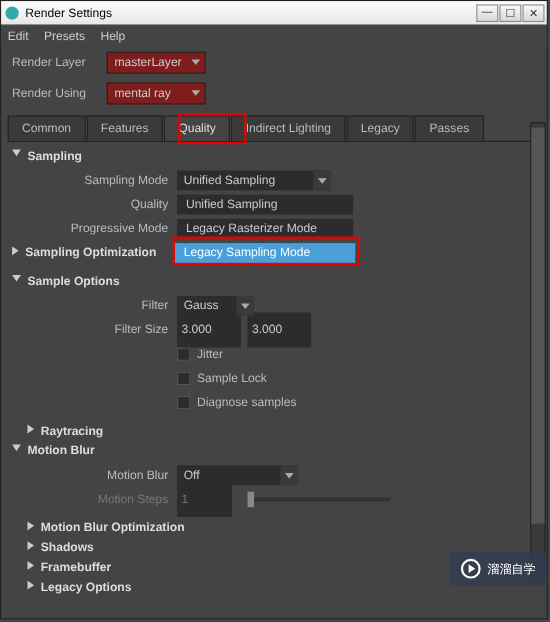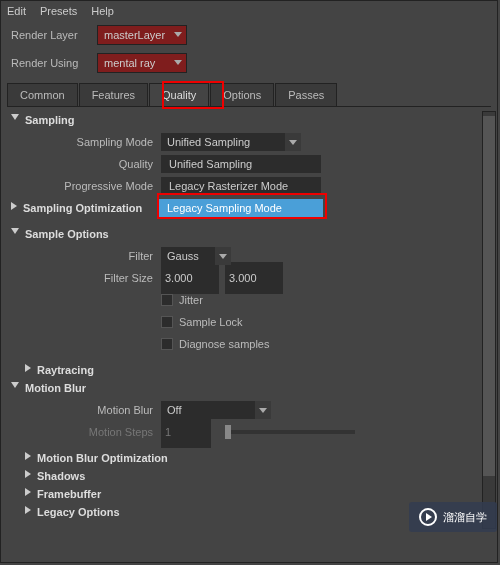--- a/index.html
+++ b/index.html
@@ -45,20 +45,33 @@
 .scrollthumb { width: 12px; height: 360px; background: #555; margin: 4px 0 0 0; }
 .ddarrow-box { width: 16px; height: 18px; background: #3a3a3a; display: flex; align-items: center; justify-content: center; position: absolute; right: 0; top: 0; }
 .watermark { position: absolute; right: 0; bottom: 30px; background: rgba(50,60,80,0.85); color: #fff; padding: 6px 10px; border-radius: 3px; display: flex; align-items: center; gap: 6px; font-size: 11px; }
 .watermark .play { width: 18px; height: 18px; border: 2px solid #fff; border-radius: 50%; display: flex; align-items: center; justify-content: center; }
 .watermark .play::after { content: ""; border-left: 6px solid #fff; border-top: 4px solid transparent; border-bottom: 4px solid transparent; margin-left: 2px; }
 </style>
 </head>
 <body>
 
 <div class="window">
+  <div class="titlebar">
+    <div class="appicon">
+      <svg width="14" height="14" viewBox="0 0 14 14">
+          <circle cx="7" cy="7" r="6" fill="#3aa"></circle>
+        </svg>
+    </div>
+    <div class="title">Render Settings</div>
+    <div class="winbtns">
+      <div class="winbtn">—</div>
+      <div class="winbtn">☐</div>
+      <div class="winbtn">✕</div>
+    </div>
+  </div>
 
   <div class="menubar">
     <span>Edit</span>
     <span>Presets</span>
     <span>Help</span>
   </div>
 
   <div class="fieldrow">
     <div class="fieldlabel" style="width:80px;text-align:left">Render Layer</div>
     <div class="dropdown">
@@ -72,21 +85,22 @@
     <div class="dropdown">
       <span>mental ray</span>
       <div class="ddarrow"></div>
     </div>
   </div>
 
   <div class="tabs">
     <div class="tab">Common</div>
     <div class="tab">Features</div>
     <div class="tab active">Quality</div>
-    <div class="tab">Options</div>
+    <div class="tab">Indirect Lighting</div>
+    <div class="tab">Legacy</div>
     <div class="tab">Passes</div>
     <div class="redbox1" style="left:155px;top:-2px;width:62px;height:28px"></div>
   </div>
 
   <div class="content">
 
     <div class="section">
       <div class="section-header">
         <span class="tri down"></span>
         <span>Sampling</span>

